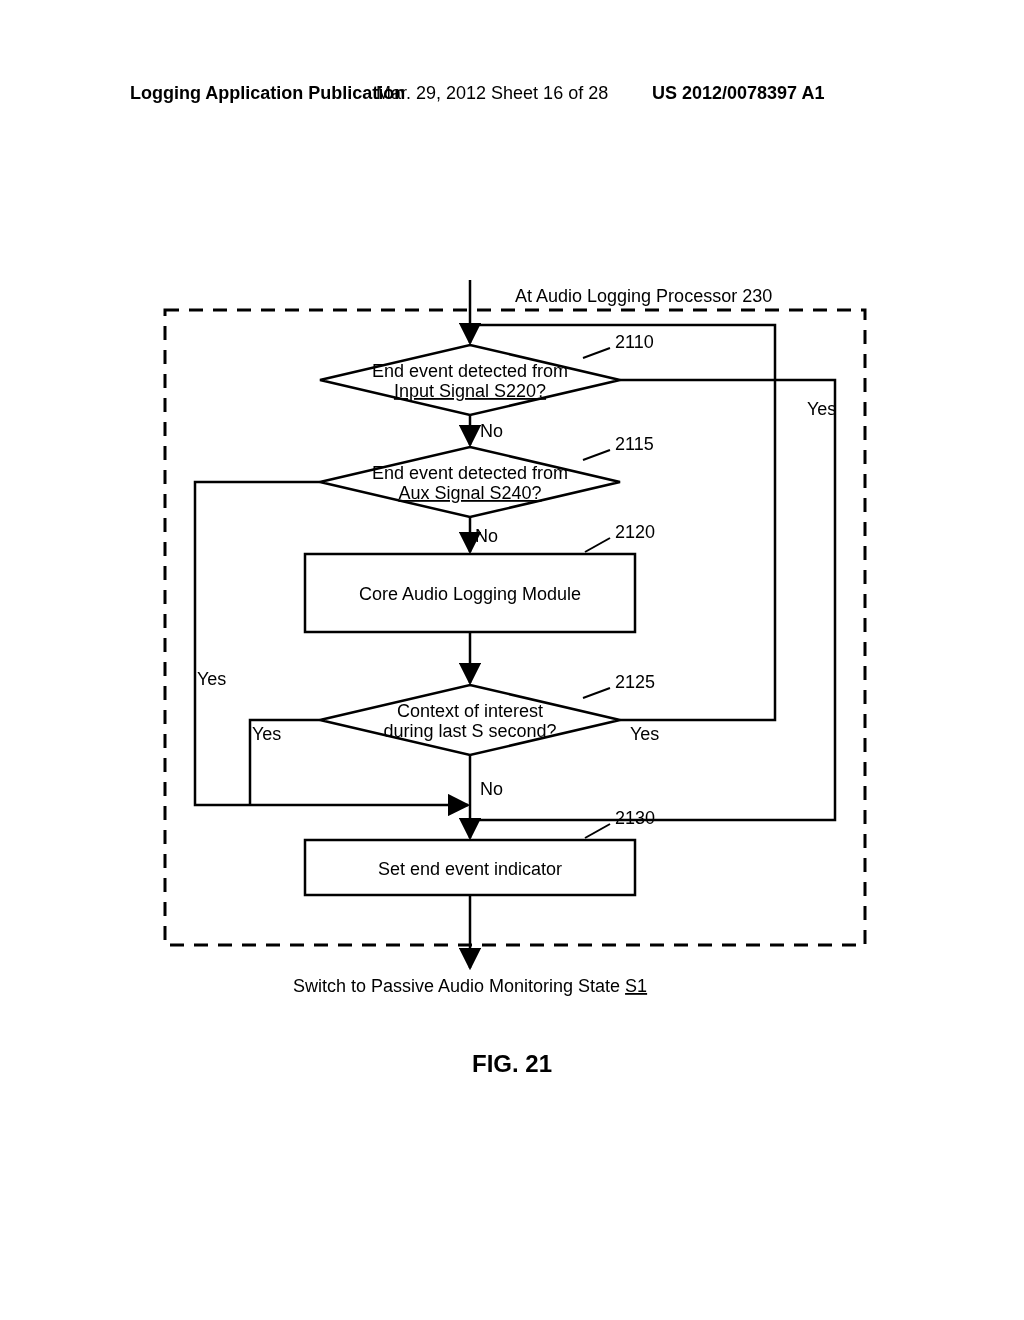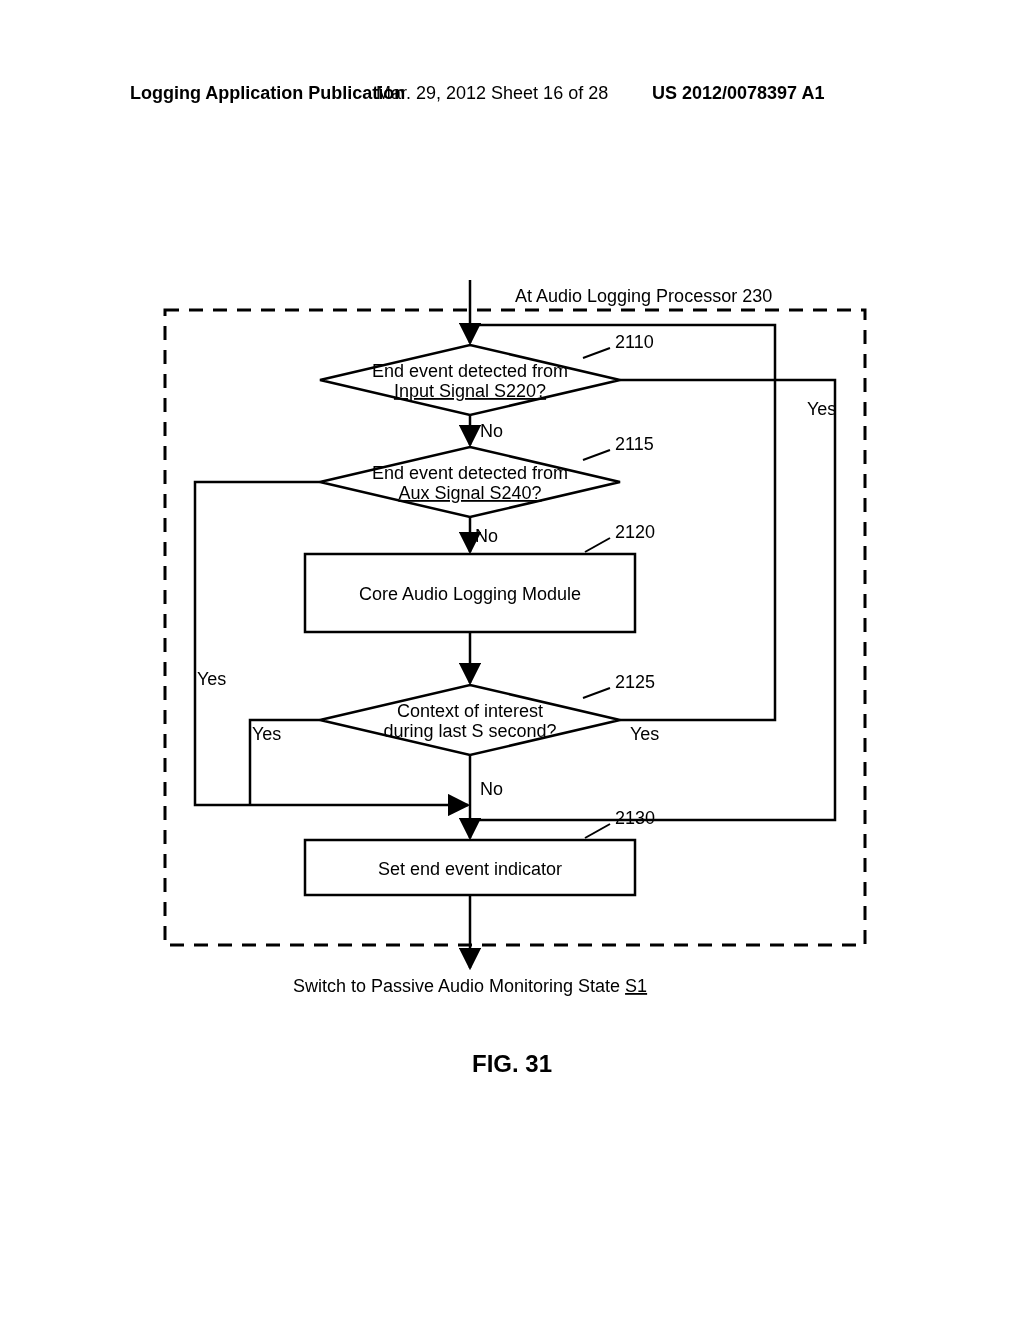--- a/index.html
+++ b/index.html
@@ -110,13 +110,13 @@
   <text x="475" y="460">Yes</text>
 
   <polyline points="165,202 40,202 40,525 313,525" fill="none" stroke="#000" stroke-width="2.5" marker-end="url(#arrow)"></polyline>
   <text x="42" y="405">Yes</text>
 
   <polyline points="165,440 95,440 95,525" fill="none" stroke="#000" stroke-width="2.5"></polyline>
   <text x="97" y="460">Yes</text>
 
 </svg>
 
-<div class="fig-label">FIG. 31</div>
+<div class="fig-label">FIG. 21</div>
 
 </body></html>

